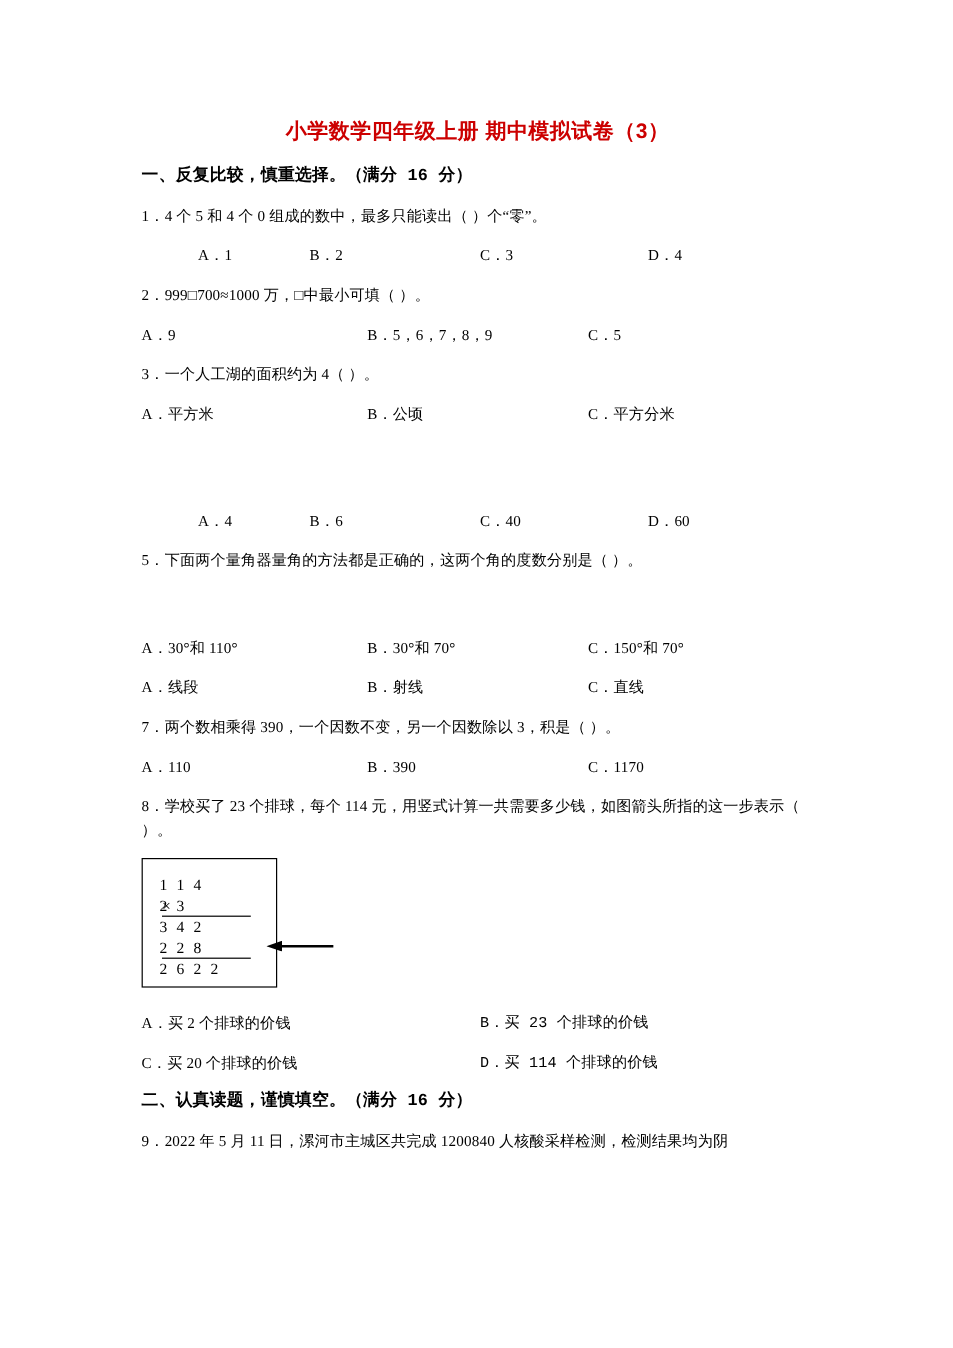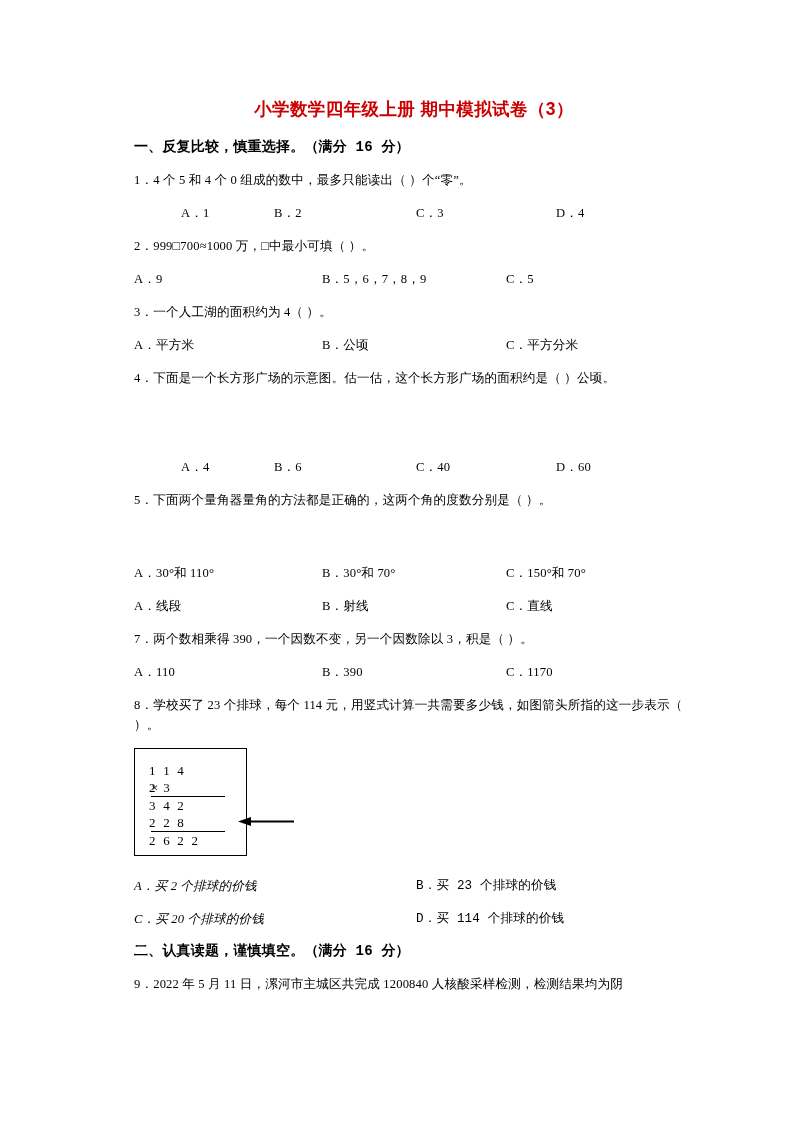--- a/index.html
+++ b/index.html
@@ -10,21 +10,21 @@
   body {
     width: 794px;
     height: 1123px;
     font-family: "Liberation Serif", "DejaVu Serif", serif;
     color: #000000;
     overflow: hidden;
     position: relative;
   }
   .page {
     position: absolute;
-    left: 16px; top: 0;
+    left: 0; top: 0;
     width: 658px;
     height: 1123px;
   }
   .content {
     position: absolute;
     left: 118px;
     top: 96px;
     width: 560px;
   }
 
@@ -75,21 +75,21 @@
   
   .opts.c4 .o0 { left: 0px; margin-left: 47px; }
   .opts.c4 .o1 { left: 140px; }
   .opts.c4 .o2 { left: 282px; }
   .opts.c4 .o3 { left: 422px; }
   
   .opts.c3 .o0 { left: 0px; }
   .opts.c3 .o1 { left: 188px; }
   .opts.c3 .o2 { left: 372px; }
   
-  .opts.c2 .o0 { left: 0px; font-style: italic; }
+  .opts.c2 .o0 { left: 0px; }
   .opts.c2 .o1 { left: 282px; font-family: Liberation Mono, monospace; }
 
   .figure-gap {
     height: 56px;
   }
   .figure-gap-small {
     height: 40px;
   }
 
   
@@ -174,21 +174,20 @@
       <span class="opt o2">C．5</span>
     </div>
 
     <div class="qline">3．一个人工湖的面积约为 4（        ）。</div>
     <div class="opts c3">
       <span class="opt o0">A．平方米</span>
       <span class="opt o1">B．公顷</span>
       <span class="opt o2">C．平方分米</span>
     </div>
 
-    <div class="qline wrap">4．下面是一个长方形广场的示意图。估一估，这个长方形广场的面积约是（        ）公顷。</div>
     <div class="figure-gap"></div>
     <div class="opts c4">
       <span class="opt o0">A．4</span>
       <span class="opt o1">B．6</span>
       <span class="opt o2">C．40</span>
       <span class="opt o3">D．60</span>
     </div>
 
     <div class="qline">5．下面两个量角器量角的方法都是正确的，这两个角的度数分别是（    ）。</div>
     <div class="figure-gap-small"></div>

